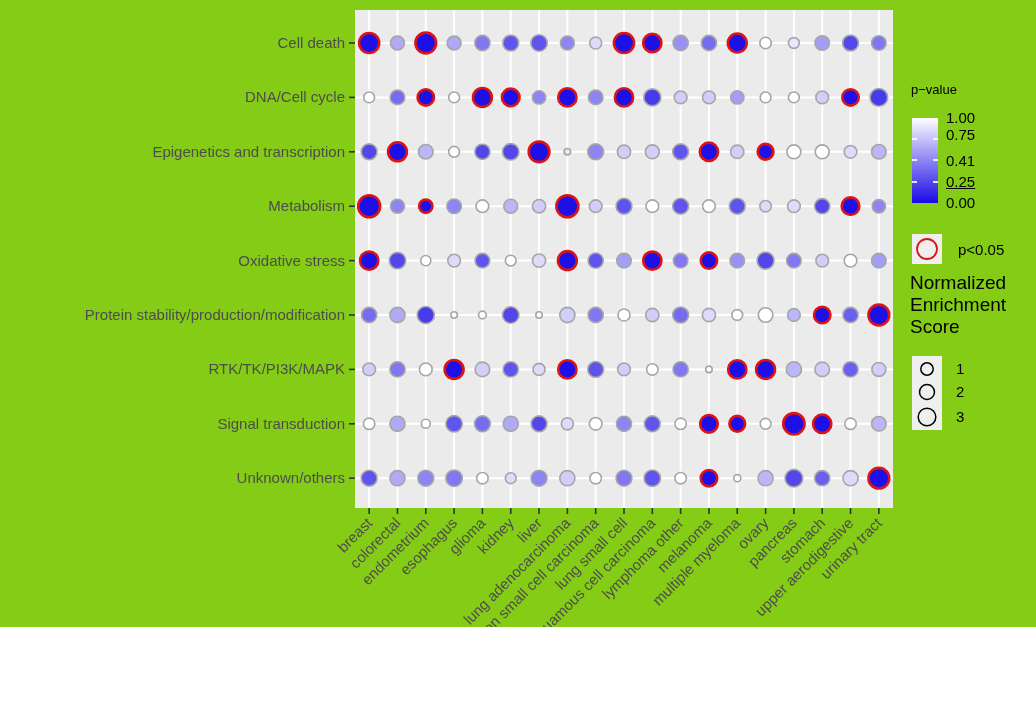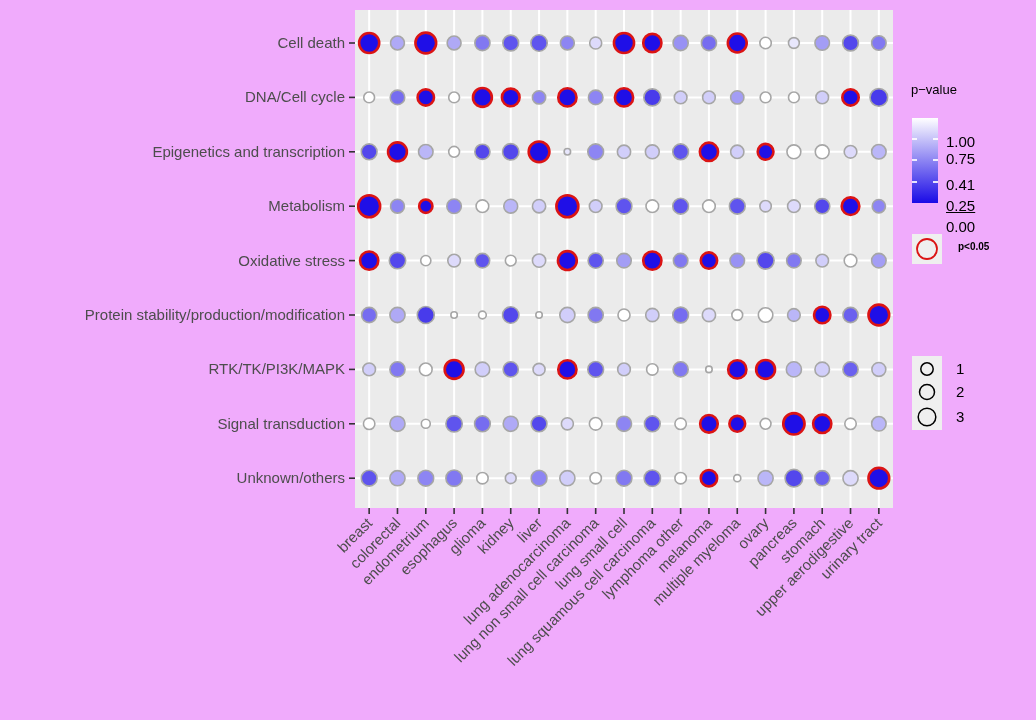--- a/index.html
+++ b/index.html
@@ -1,27 +1,27 @@
 <!DOCTYPE html>
 <html><head>
 <meta charset="utf-8">
 <style>
   html,body{margin:0;padding:0;background:#ffffff;}
   #canvas{
     position:relative;
-    width:1036px;height:720px;
-    background:#f0abfc;
+    width:1036px;height:627px;
+    background:#84cc16;
     font-family:"Liberation Sans", sans-serif;
     overflow:hidden;
   }
   svg text{font-family:"Liberation Sans", sans-serif;}
   .legend-abs{position:absolute;color:#000;}
   .pv-title{font-size:13px;color:#000;}
-  .pv-tick{font-size:15px;color:#000;margin-top:24px;}
-  .sig-label{font-size:10px;color:#000;font-weight:bold;}
+  .pv-tick{font-size:15px;color:#000;}
+  .sig-label{font-size:15px;color:#000;}
   .nes-title{font-size:19px;line-height:22px;color:#000;}
   .nes-label{font-size:15px;color:#000;}
   .key-bg{position:absolute;background:#efefef;}
   #pv-bar{position:absolute;left:912px;top:118px;width:26px;height:85px;}
   .pv-dash{position:absolute;width:5px;height:2px;background:rgba(255,255,255,0.85);}
 </style>
 </head>
 <body>
 
 <div id="canvas">
@@ -315,20 +315,25 @@
   <div class="legend-abs pv-tick" style="left:946px;top:194px;">0.00</div>
 
   
   <div class="key-bg" style="left:912px;top:234px;width:30px;height:30px;"></div>
   <svg class="legend-abs" style="left:912px;top:234px;" width="30" height="30">
     <circle cx="15" cy="15" r="10" fill="none" stroke="#DB1414" stroke-width="1.8"></circle>
   </svg>
   <div class="legend-abs sig-label" style="left:958px;top:241px;">p&lt;0.05</div>
 
   
+  <div class="legend-abs nes-title" style="left:910px;top:272px;">
+    <div>Normalized</div>
+    <div>Enrichment</div>
+    <div>Score</div>
+  </div>
 
   <div class="key-bg" style="left:912px;top:356px;width:30px;height:26px;"></div>
   <div class="key-bg" style="left:912px;top:379px;width:30px;height:26px;"></div>
   <div class="key-bg" style="left:912px;top:404px;width:30px;height:26px;"></div>
 
   <svg class="legend-abs" style="left:912px;top:356px;" width="30" height="26">
     <circle cx="15" cy="13" r="6.2" fill="none" stroke="#000000" stroke-width="1.5"></circle>
   </svg>
   <svg class="legend-abs" style="left:912px;top:379px;" width="30" height="26">
     <circle cx="15" cy="13" r="7.5" fill="none" stroke="#000000" stroke-width="1.5"></circle>

